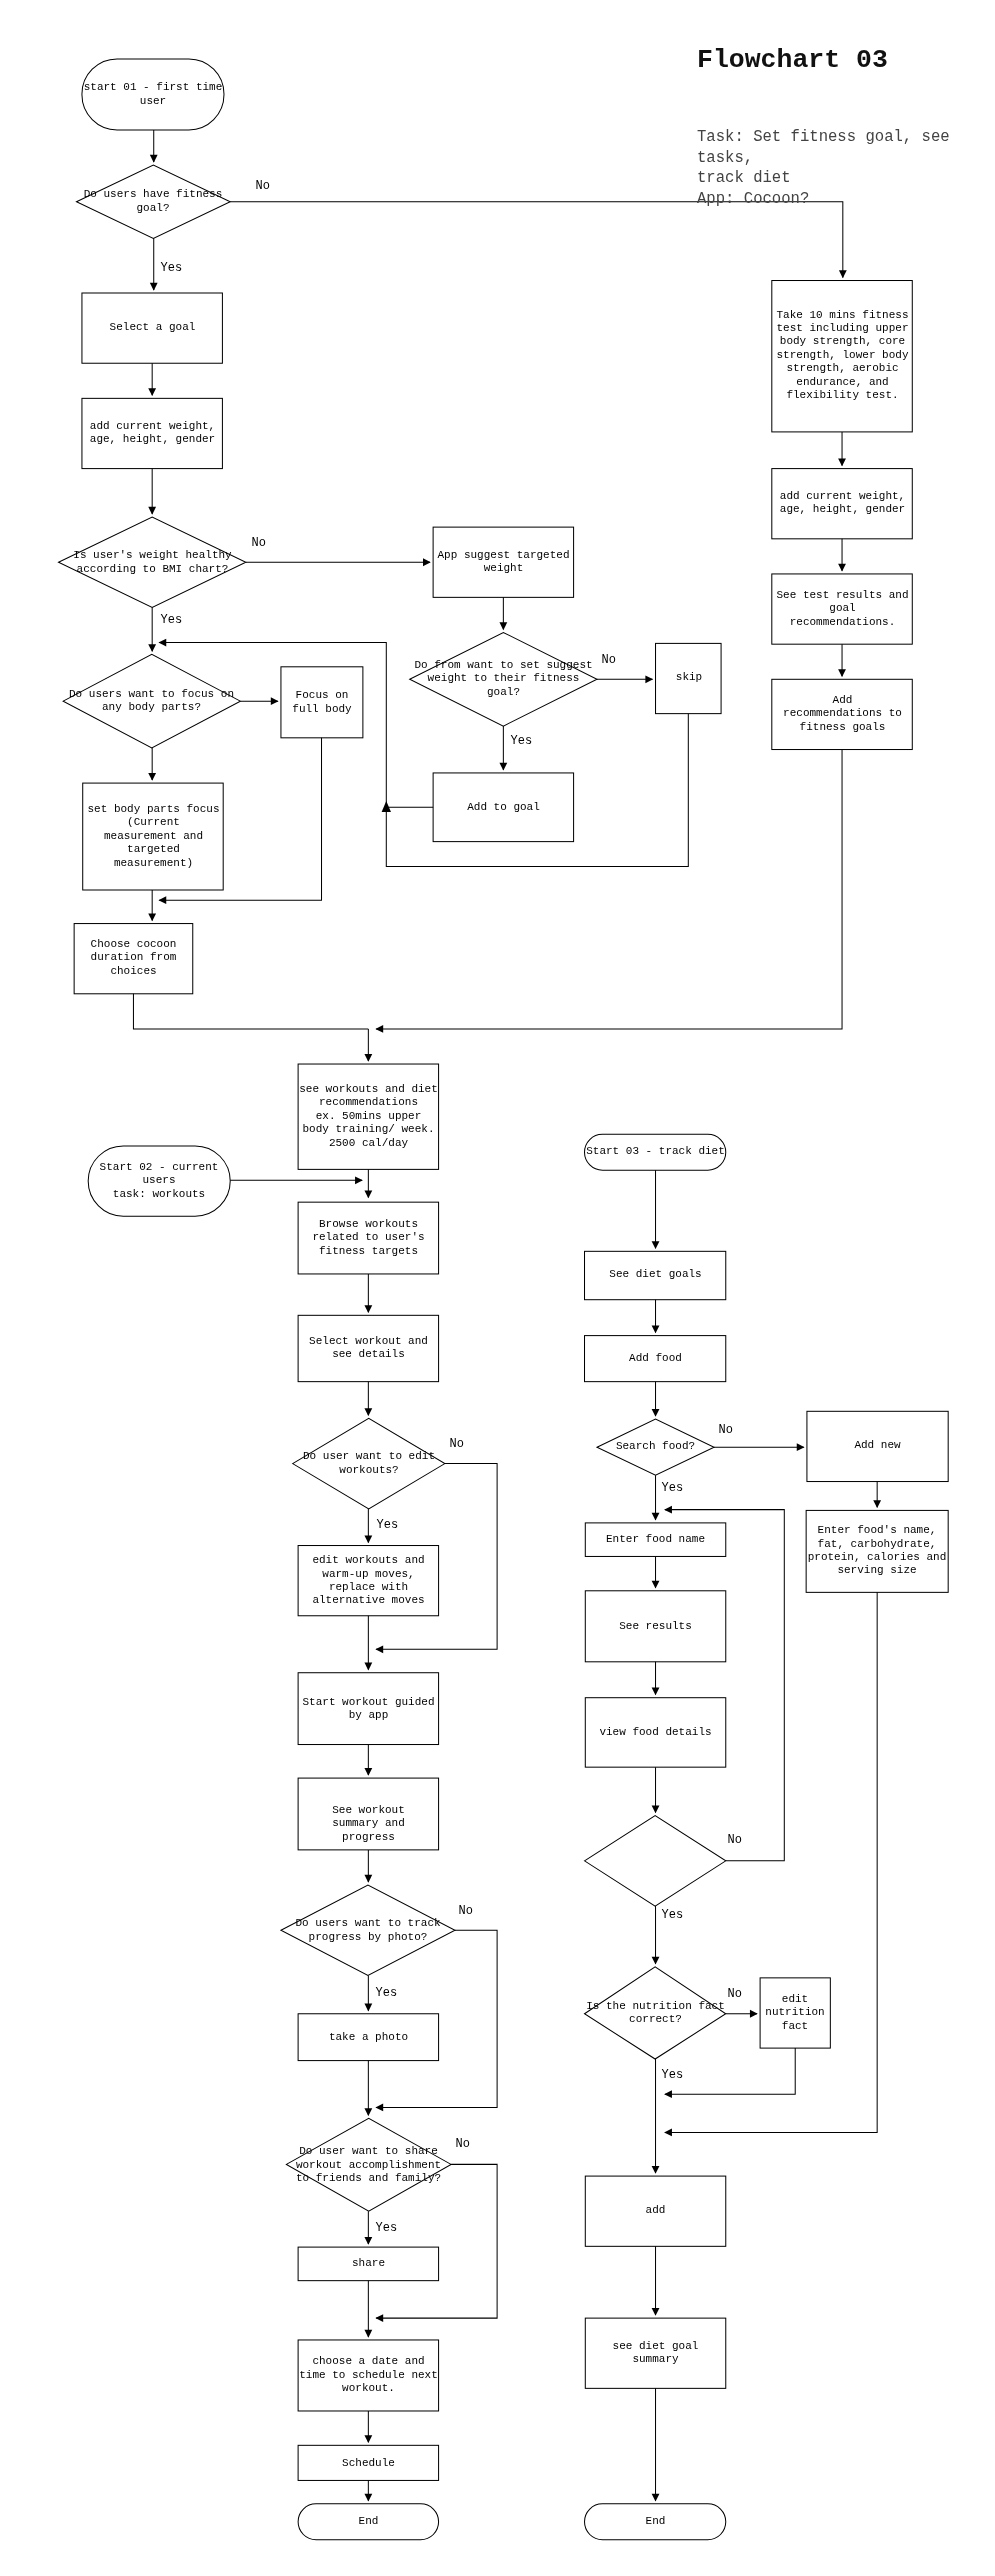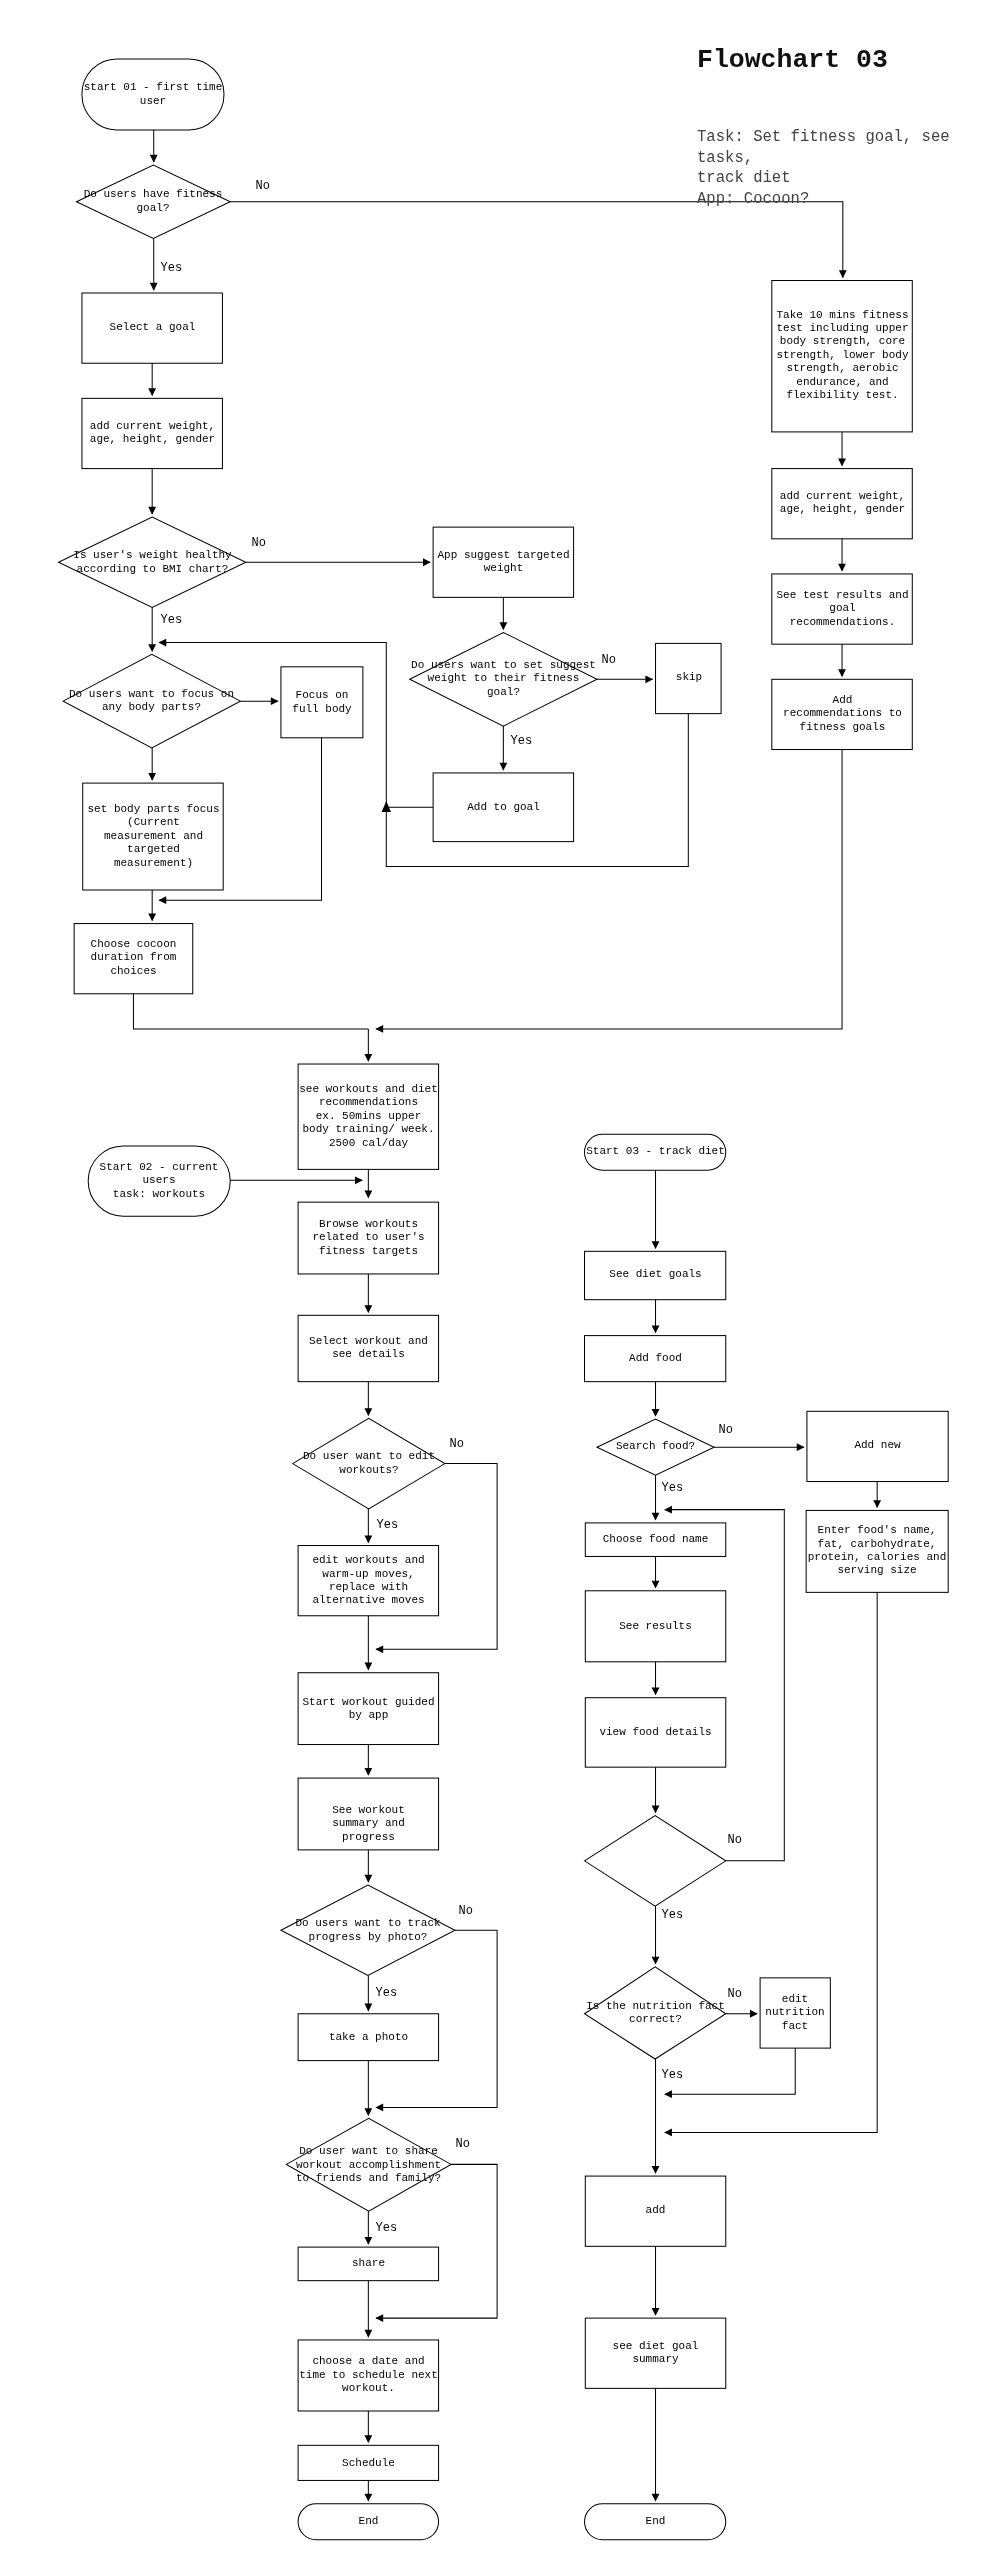--- a/index.html
+++ b/index.html
@@ -208,21 +208,21 @@
 user</div>
 <div class="node" id="n2">Do users have fitness
 goal?</div>
 <div class="node" id="n3">Select a goal</div>
 <div class="node" id="n4">add current weight,
 age, height, gender</div>
 <div class="node" id="n5">Is user's weight healthy
 according to BMI chart?</div>
 <div class="node" id="n6">App suggest targeted
 weight</div>
-<div class="node" id="n7">Do users want to set suggest
+<div class="node" id="n7">Do from want to set suggest
 weight to their fitness goal?</div>
 <div class="node" id="n8">skip</div>
 <div class="node" id="n9">Add to goal</div>
 <div class="node" id="n10">Focus on
 full body</div>
 <div class="node" id="n12">set body parts focus
 (Current
 measurement and
 targeted
 measurement)</div>
@@ -283,21 +283,21 @@
 <div class="node" id="n32">End</div>
 <div class="node" id="n33">Start 03 - track diet</div>
 <div class="node" id="n34">See diet goals</div>
 <div class="node" id="n35">Add food</div>
 <div class="node" id="n36">Search food?</div>
 <div class="node" id="n37">Add new</div>
 <div class="node" id="n38">Enter food's name,
 fat, carbohydrate,
 protein, calories and
 serving size</div>
-<div class="node" id="n39">Choose food name</div>
+<div class="node" id="n39">Enter food name</div>
 <div class="node" id="n40">See results</div>
 <div class="node" id="n41">view food details</div>
 <div class="node" id="n43">Is the nutrition fact
 correct?</div>
 <div class="node" id="n44">edit
 nutrition
 fact</div>
 <div class="node" id="n45">add</div>
 <div class="node" id="n46">see diet goal
 summary</div>

